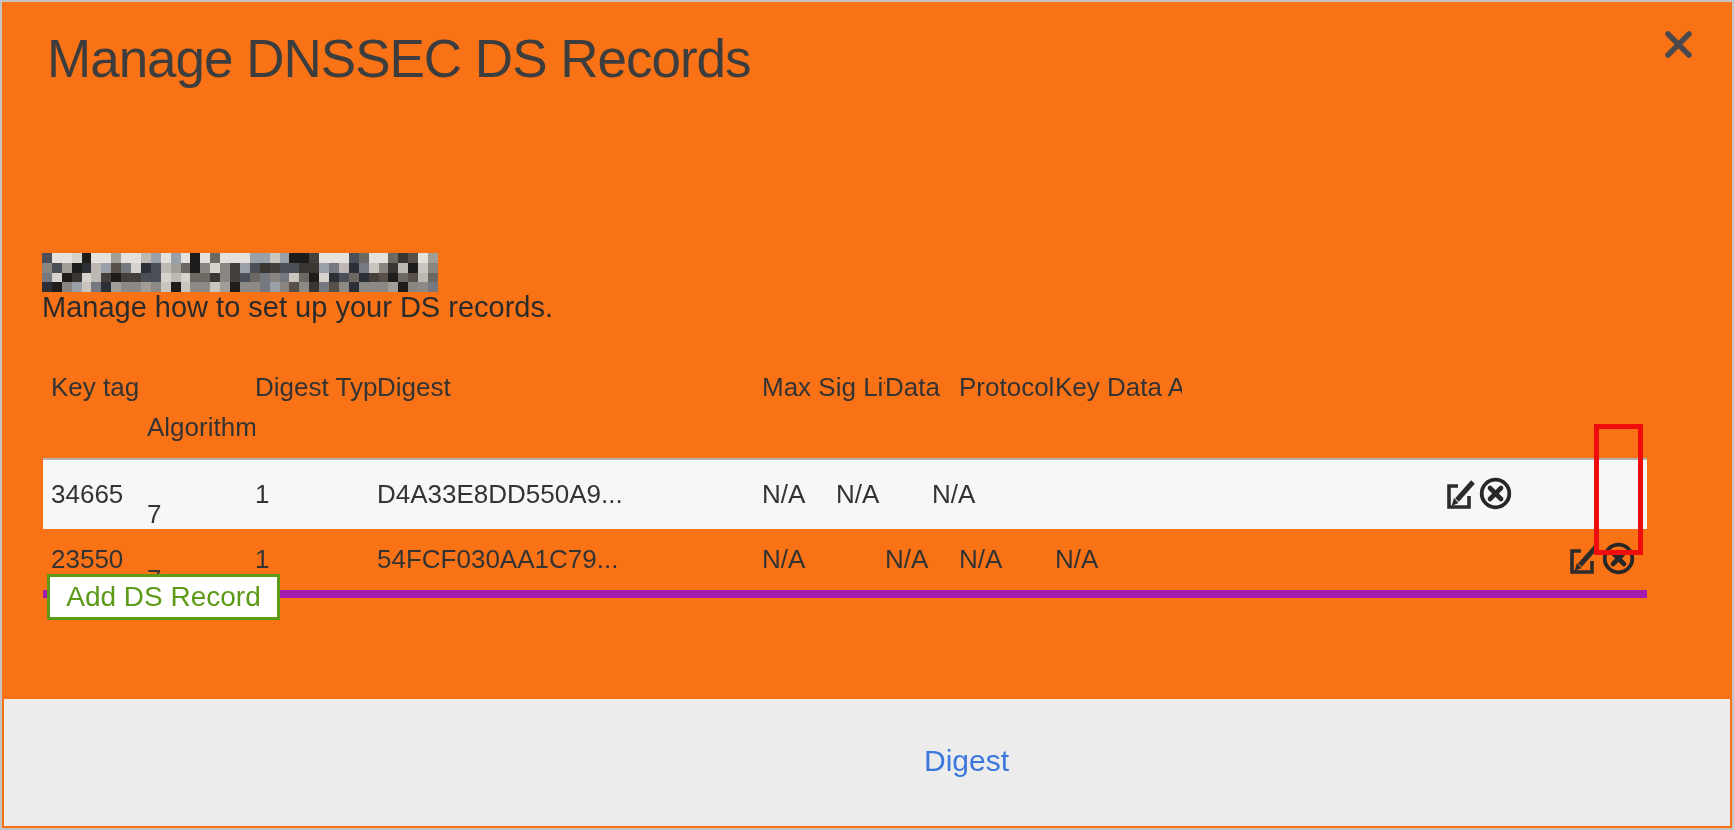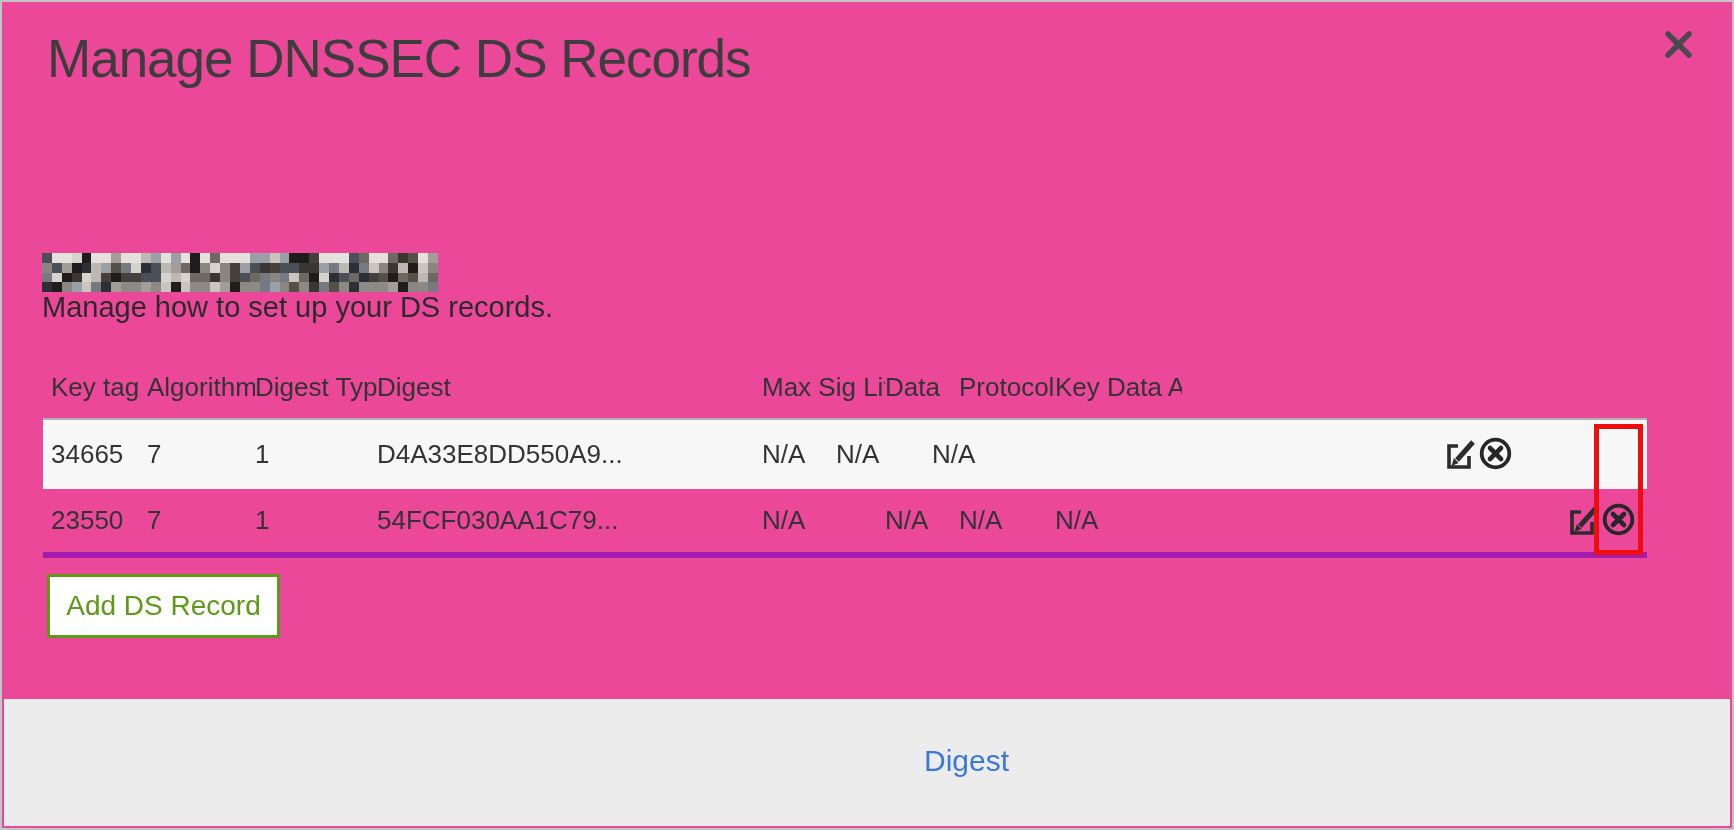--- a/index.html
+++ b/index.html
@@ -7,21 +7,21 @@
     padding: 0;
     width: 1734px;
     height: 830px;
     overflow: hidden;
     font-family: "Liberation Sans", "DejaVu Sans", sans-serif;
     background: #ffffff;
   }
   .modal {
     position: absolute;
     inset: 0;
-    background: #ec4899;
+    background: #f97316;
     border: 2px solid #c4c4c4;
     box-sizing: border-box;
   }
   .page-title {
     position: absolute;
     left: 45px;
     top: 26px;
     font-size: 53px;
     font-weight: 400;
     letter-spacing: -1px;
@@ -77,24 +77,24 @@
   }
   .t-row {
     display: flex;
     height: 69px;
     line-height: 69px;
     padding-left: 8px;
     box-sizing: border-box;
     align-items: center;
   }
   .t-row.striped { background: #f7f7f7; }
-  .t-row.last { border-bottom: 6px solid #a21caf; }
+  .t-row.last { border-bottom: 8px solid #a21caf; }
   .cell { flex: 0 0 auto; white-space: nowrap; overflow: hidden; }
   .c1 { width: 96px; }
-  .c2 { width: 108px; }
+  .c2 { width: 108px; margin-top: 40px; }
   .c3 { width: 122px; }
   .c4 { width: 385px; }
   .c5 { width: 123px; }
   .c6 { width: 74px; }
   .c7 { width: 96px; }
   .c8 { width: 127px; }
   .c9 { width: 385px; }
   .c10 { width: 80px; display: flex; align-items: center; gap: 2px; }
   .icon-btn {
     background: none;
@@ -115,21 +115,21 @@
     border: 5px solid #ef0c0c;
     box-sizing: border-box;
     z-index: 5;
     pointer-events: none;
   }
   .add-btn {
     position: absolute;
     left: 45px;
     top: 572px;
     width: 233px;
-    height: 64px;
+    height: 46px;
     background: #ffffff;
     border: 3px solid #5c9a17;
     color: #5c9a17;
     font-size: 28px;
     font-family: inherit;
     cursor: pointer;
     box-sizing: border-box;
   }
   .footer {
     position: absolute;

